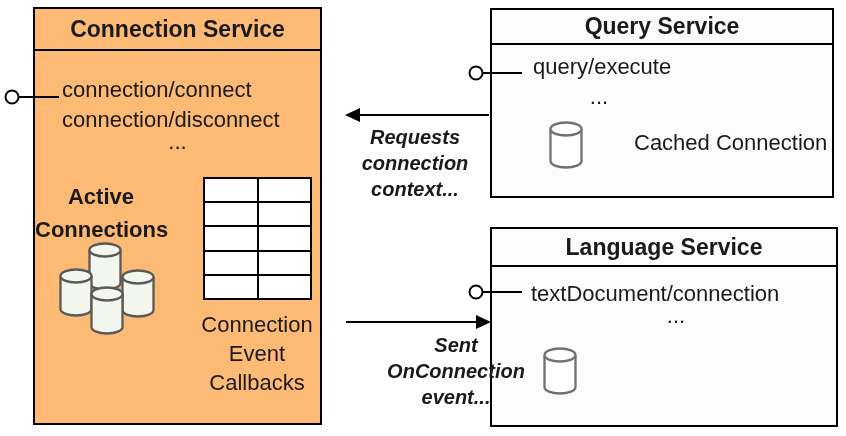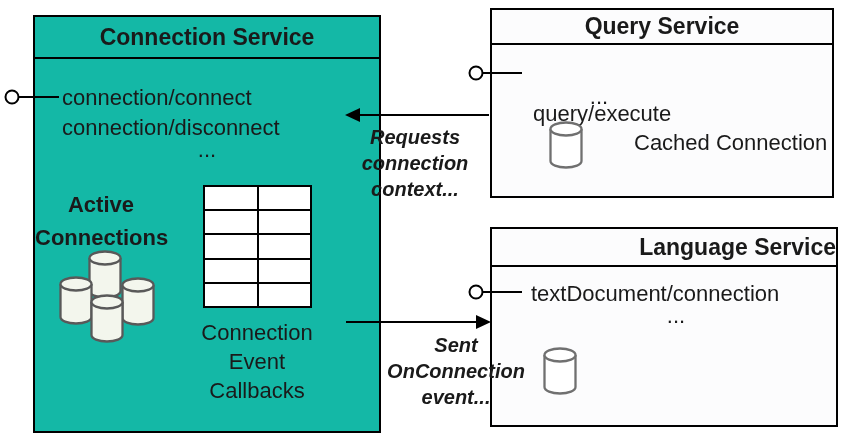--- a/index.html
+++ b/index.html
@@ -1,30 +1,30 @@
 <!DOCTYPE html>
 <html><head>
 <meta charset="utf-8">
 <style>
   html,body{margin:0;padding:0;background:#ffffff;}
   .canvas{
     position:relative;width:846px;height:436px;background:#ffffff;
     font-family:"Liberation Sans",sans-serif;color:#1a1a1a;overflow:hidden;
   }
   .box{position:absolute;border:2px solid #000;box-sizing:border-box;}
-  .box-conn{left:33px;top:15px;width:348px;height:418px;background:#14b8a6;}
+  .box-conn{left:33px;top:7px;width:289px;height:418px;background:#fdba74;}
   .box-query{left:490px;top:8px;width:344px;height:190px;background:#fcfcfd;}
   .box-lang{left:490px;top:227px;width:348px;height:200px;background:#fcfcfd;}
   .box-header{
     position:absolute;left:0;top:0;width:100%;border-bottom:2px solid #000;
     box-sizing:border-box;text-align:center;font-weight:bold;font-size:23px;
   }
   .box-conn .box-header{height:42px;line-height:40px;}
   .box-query .box-header{height:35px;line-height:33px;}
-  .box-lang .box-header{height:38px;line-height:36px;text-align:right;}
+  .box-lang .box-header{height:38px;line-height:36px;}
   .txt{position:absolute;font-size:22px;line-height:30px;white-space:pre-line;}
   .ctr{text-align:center;}
   .lbl-italic{
     position:absolute;font-style:italic;font-size:20px;line-height:26px;
     white-space:pre-line;text-align:center;font-weight:bold;
   }
   .cb-table{
     position:absolute;left:168px;top:168px;width:109px;height:123px;
     box-sizing:border-box;border:2px solid #000;background:#000;
     display:grid;grid-template-columns:1fr 1fr;grid-template-rows:repeat(5,1fr);gap:2px;
@@ -83,21 +83,21 @@
       <div class="cell"></div>
     </div>
 
     <div class="txt ctr" style="left:152px;top:301px;width:140px;line-height:29px;">Connection
 Event
 Callbacks</div>
   </div>
 
   <div class="box box-query">
     <div class="box-header">Query Service</div>
-    <div class="txt" style="left:41px;top:42px;margin-top:47px;">query/execute</div>
+    <div class="txt" style="left:41px;top:42px;">query/execute</div>
     <div class="txt ctr" style="left:57px;top:74px;width:100px;line-height:26px;">...</div>
     <div class="icon-abs" style="left:57px;top:111px;">
       <svg width="34" height="48" viewBox="0 0 34 48">
         <g stroke="#707070" stroke-width="2.3" fill="#ffffff">
           <path d="M1.5,8 L1.5,40 A15.5,6.5 0 0 0 32.5,40 L32.5,8"></path>
           <ellipse cx="17" cy="8" rx="15.5" ry="6.5"></ellipse>
         </g>
       </svg>
     </div>
     <div class="txt" style="left:100px;top:118px;margin-left:42px;">Cached Connection</div>

